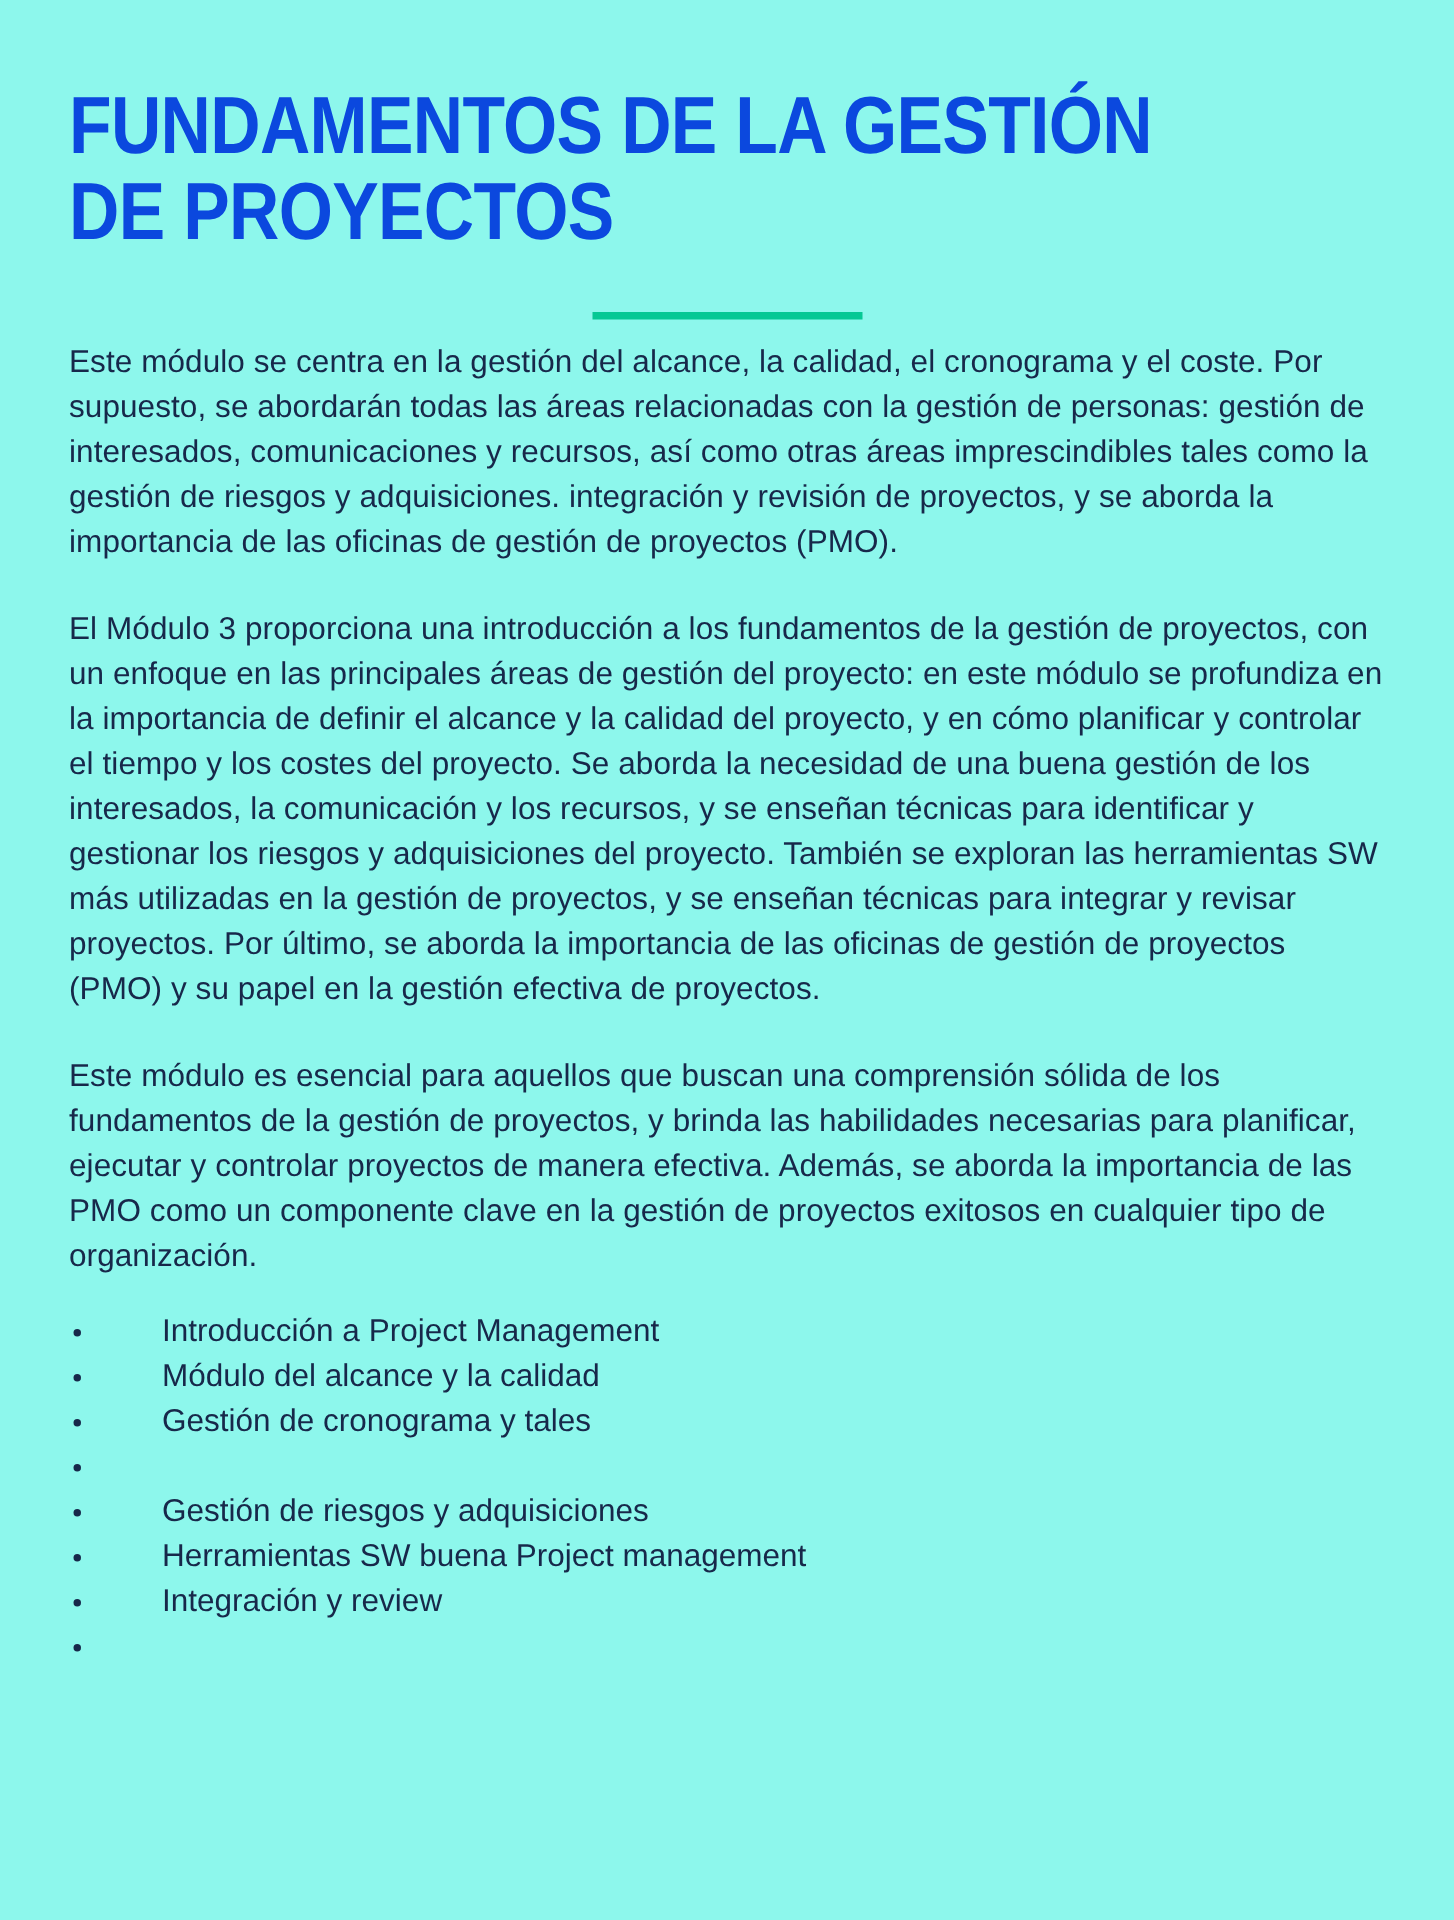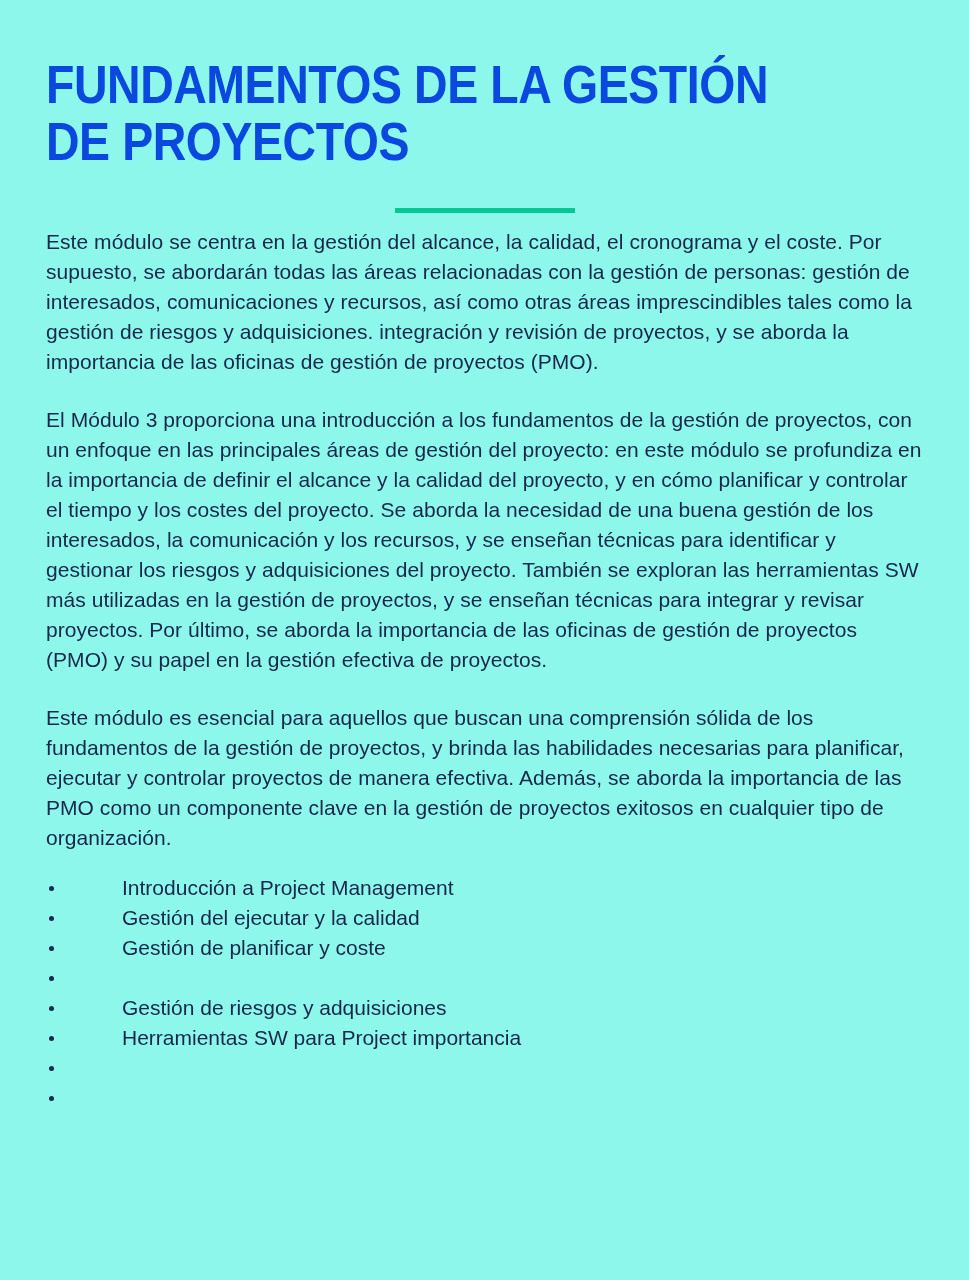--- a/index.html
+++ b/index.html
@@ -88,21 +88,20 @@
     left: 3px;
     top: 13px;
     width: 5px;
     height: 5px;
     border-radius: 50%;
     background: #17284a;
     display: block;
   }
   .bullet-text {
     display: inline-block;
-    margin-left: 14px;
   }
 </style>
 </head>
 <body>
 
 <div class="page">
 
   <div class="title-block">
     <h1 class="page-title">FUNDAMENTOS DE LA GESTIÓN
 DE PROYECTOS</h1>
@@ -116,38 +115,39 @@
     <p class="para">Este módulo es esencial para aquellos que buscan una comprensión sólida de los fundamentos de la gestión de proyectos, y brinda las habilidades necesarias para planificar, ejecutar y controlar proyectos de manera efectiva. Además, se aborda la importancia de las PMO como un componente clave en la gestión de proyectos exitosos en cualquier tipo de organización.</p>
   </div>
 
   <ul class="bullet-list">
     <li class="bullet-item">
       <span class="bullet-dot"></span>
       <span class="bullet-text">Introducción a Project Management</span>
     </li>
     <li class="bullet-item">
       <span class="bullet-dot"></span>
-      <span class="bullet-text">Gestión del ejecutar y la calidad</span>
+      <span class="bullet-text">Módulo del alcance y la calidad</span>
     </li>
     <li class="bullet-item">
       <span class="bullet-dot"></span>
-      <span class="bullet-text">Gestión de planificar y coste</span>
+      <span class="bullet-text">Gestión de cronograma y tales</span>
     </li>
     <li class="bullet-item">
       <span class="bullet-dot"></span>
     </li>
     <li class="bullet-item">
       <span class="bullet-dot"></span>
       <span class="bullet-text">Gestión de riesgos y adquisiciones</span>
     </li>
     <li class="bullet-item">
       <span class="bullet-dot"></span>
-      <span class="bullet-text">Herramientas SW para Project importancia</span>
+      <span class="bullet-text">Herramientas SW buena Project management</span>
     </li>
     <li class="bullet-item">
       <span class="bullet-dot"></span>
+      <span class="bullet-text">Integración y review</span>
     </li>
     <li class="bullet-item">
       <span class="bullet-dot"></span>
     </li>
   </ul>
 
 </div>
 
 </body></html>

